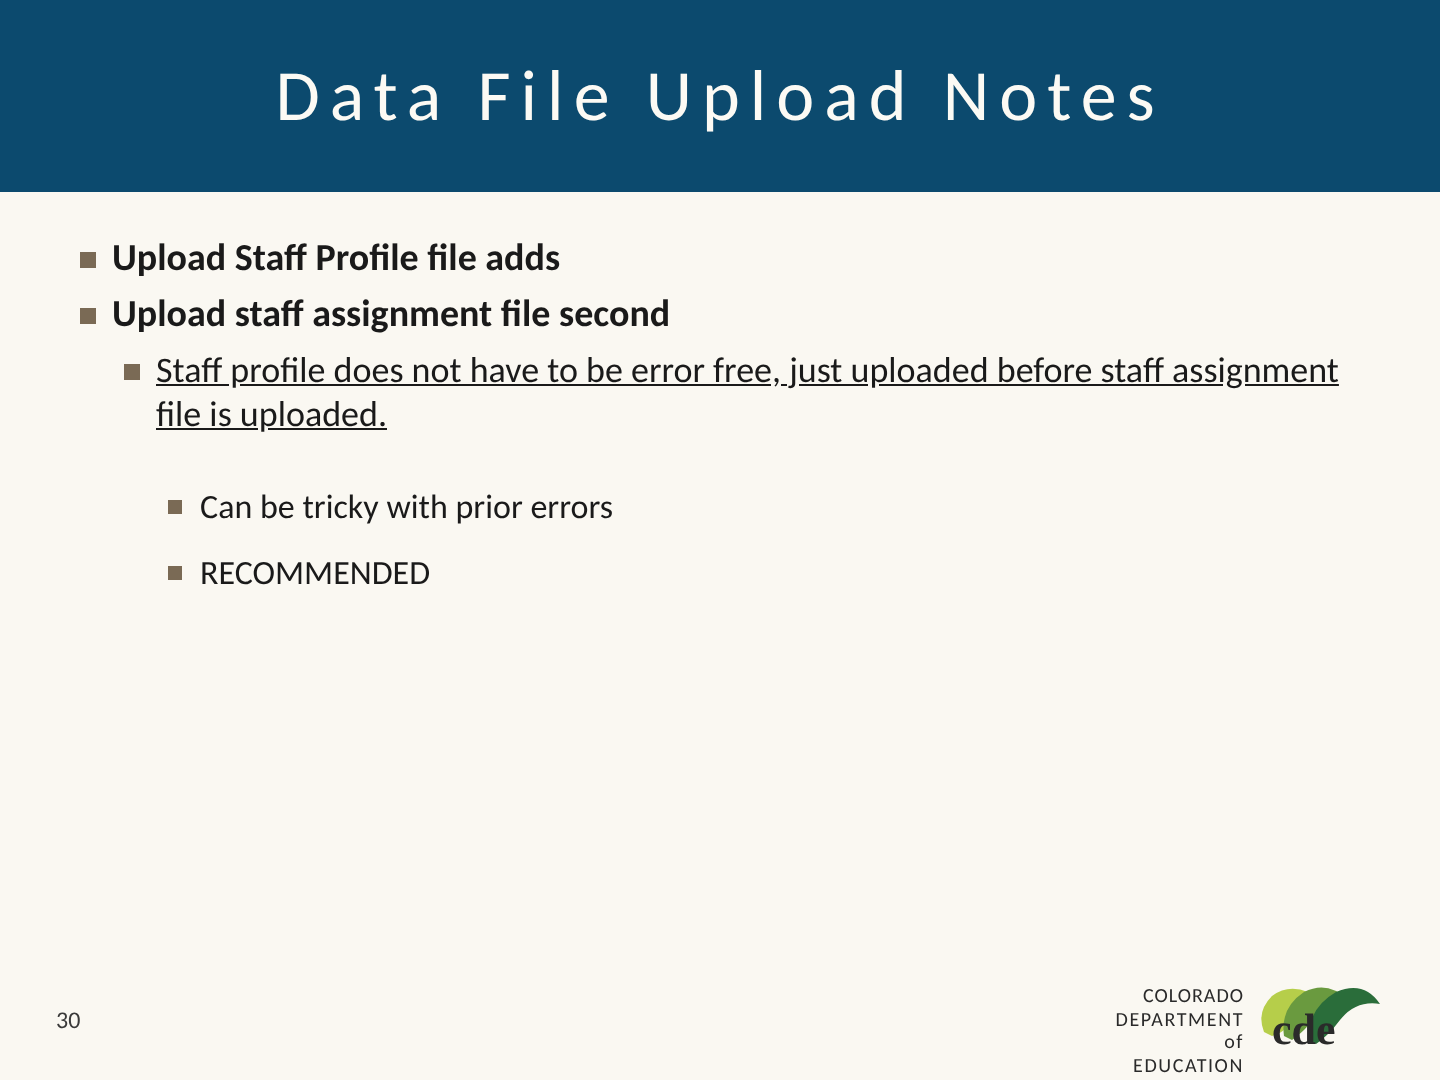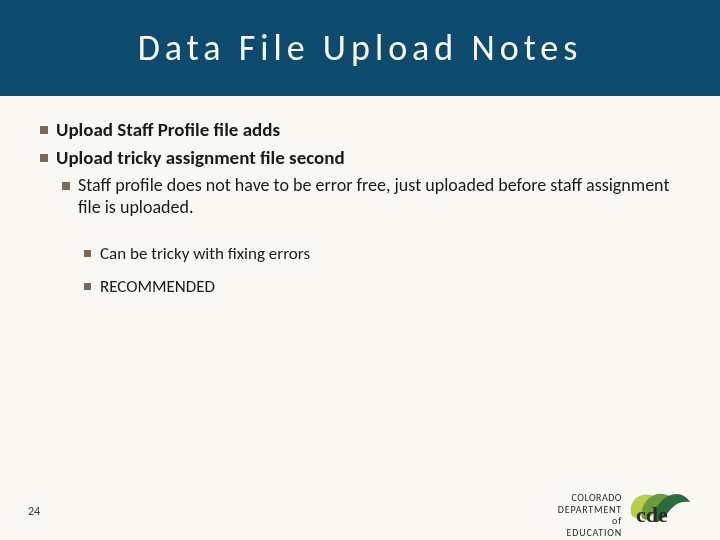--- a/index.html
+++ b/index.html
@@ -38,21 +38,21 @@
     width: 8px;
     height: 8px;
     background: #7a6a55;
   }
   .b1 > .sq { left: 4px; top: 8px; }
   .b2 > .sq { left: 26px; top: 8px; }
   .b3 > .sq { left: 48px; top: 7px; width: 7px; height: 7px; }
   .bold { font-weight: 700; }
   .gap { height: 18px; }
   .smallgap { height: 6px; }
-  .sub { font-size: 18px; }
+  .sub { font-size: 18px; text-decoration: underline; }
   .sub2 { font-size: 17px; }
 
   .slide-number {
     position: absolute;
     left: 28px;
     bottom: 22px;
     font-size: 12px;
     color: #3a3a3a;
   }
 
@@ -93,48 +93,48 @@
 
 <div class="content">
 
   <div class="b1">
     <span class="sq"></span>
     <span class="bold">Upload Staff Profile file adds</span>
   </div>
 
   <div class="b1">
     <span class="sq"></span>
-    <span class="bold">Upload tricky assignment file second</span>
+    <span class="bold">Upload staff assignment file second</span>
   </div>
 
   <div class="b2 sub">
     <span class="sq"></span>
     <span>Staff profile does not have to be error free, just uploaded before staff assignment file is uploaded.</span>
   </div>
 
   <div class="gap"></div>
 
 
 
   <div class="b3 sub2">
     <span class="sq"></span>
-    <span>Can be tricky with fixing errors</span>
+    <span>Can be tricky with prior errors</span>
   </div>
 
   <div class="smallgap"></div>
 
 
   <div class="b3 sub2">
     <span class="sq"></span>
     <span>RECOMMENDED</span>
   </div>
 
 </div>
 
-<div class="slide-number">24</div>
+<div class="slide-number">30</div>
 
 <div class="logo">
   <div class="cde-text">
     <span class="l1">COLORADO</span>
     <span class="l2">DEPARTMENT of EDUCATION</span>
   </div>
   <svg viewBox="0 0 70 40">
     <path d="M6 30 Q 2 20 10 12 Q 18 6 28 10 Q 22 14 20 22 Q 18 30 10 32 Z" fill="#b6ce4a"></path>
     <path d="M16 32 Q 14 18 26 10 Q 38 4 48 14 Q 38 14 32 22 Q 26 30 20 34 Z" fill="#6a9a3f"></path>
     <path d="M28 34 Q 28 18 42 10 Q 56 4 64 16 Q 52 14 44 24 Q 38 32 32 36 Z" fill="#2a6d3a"></path>

